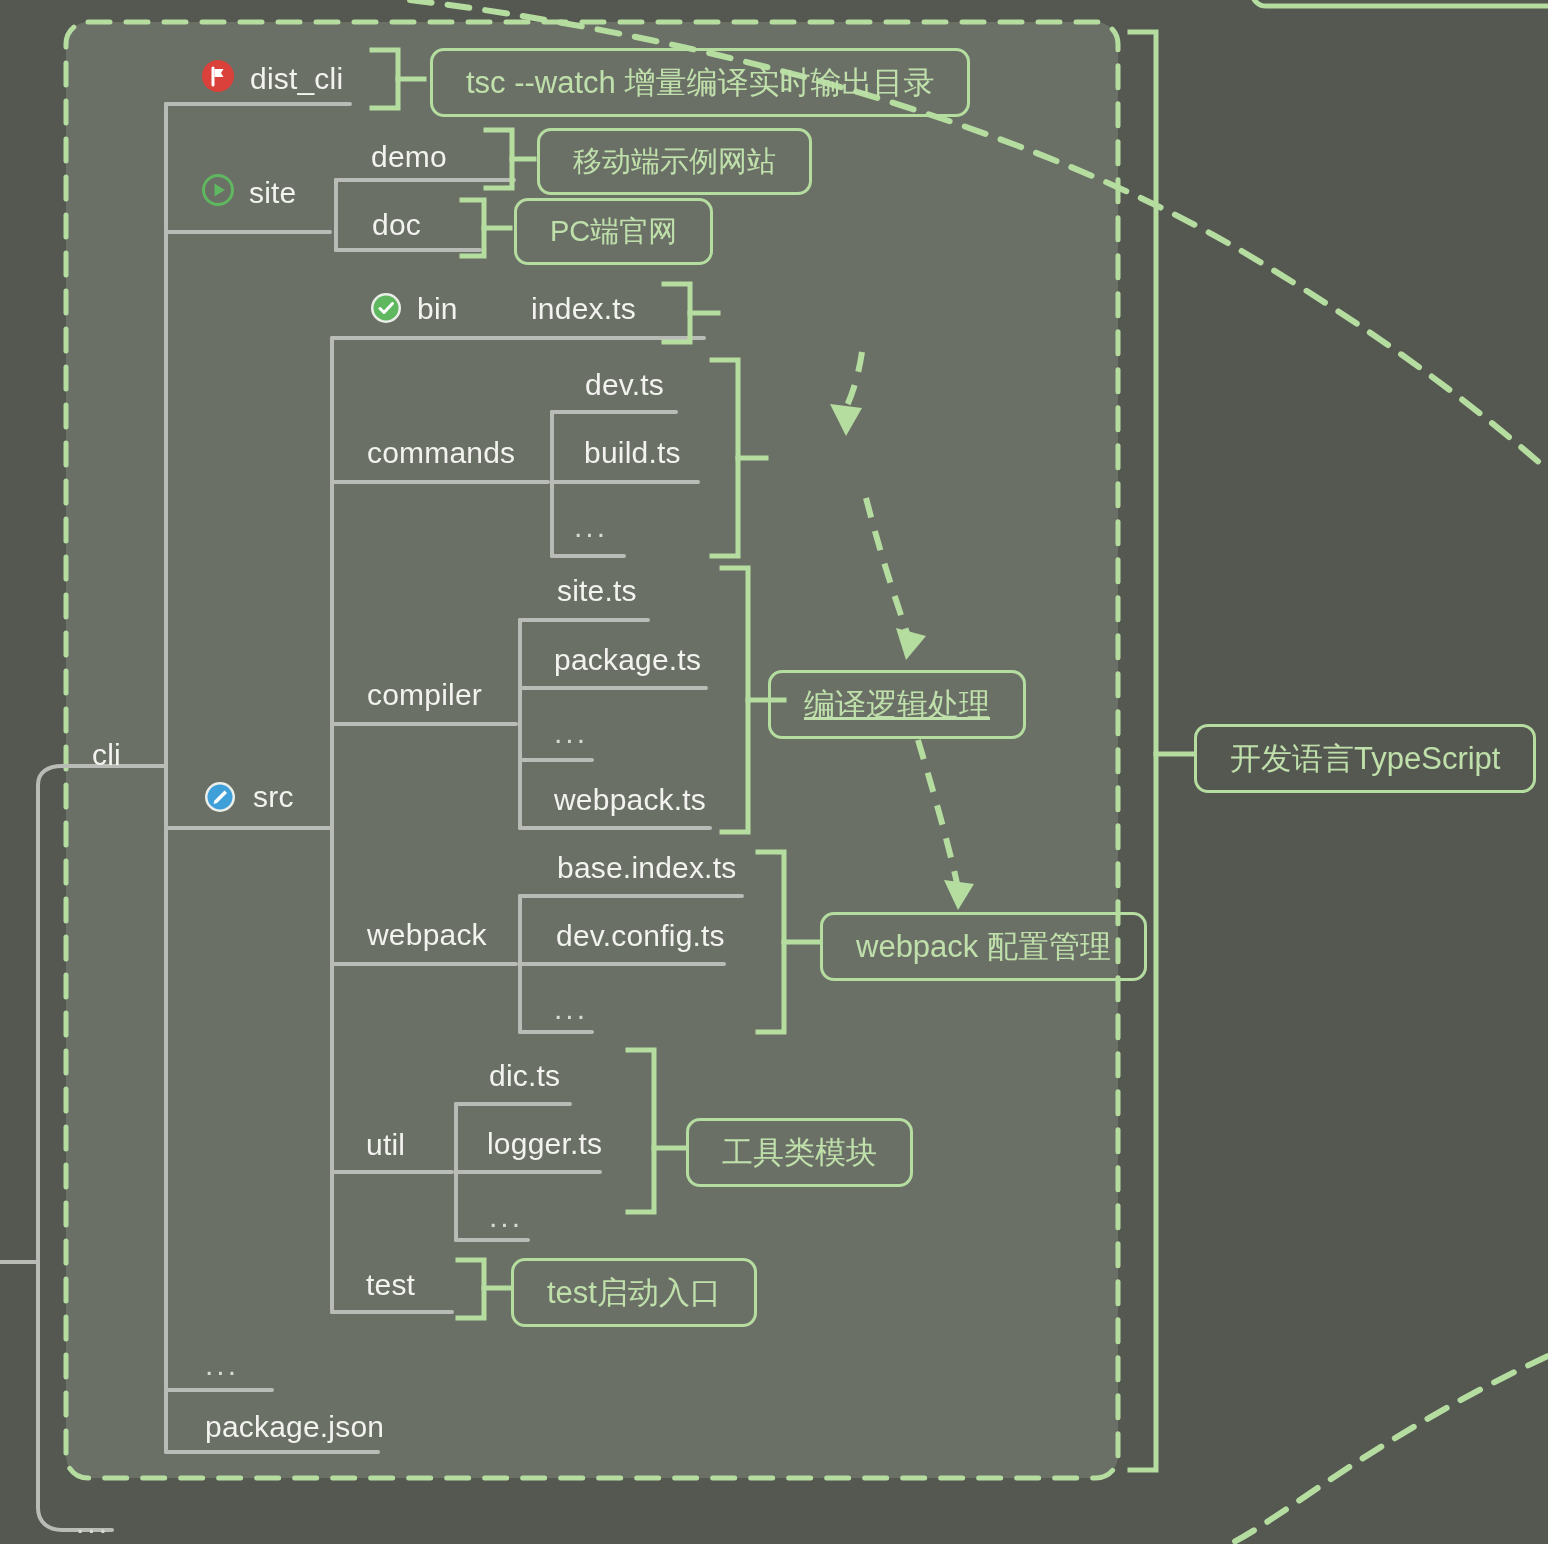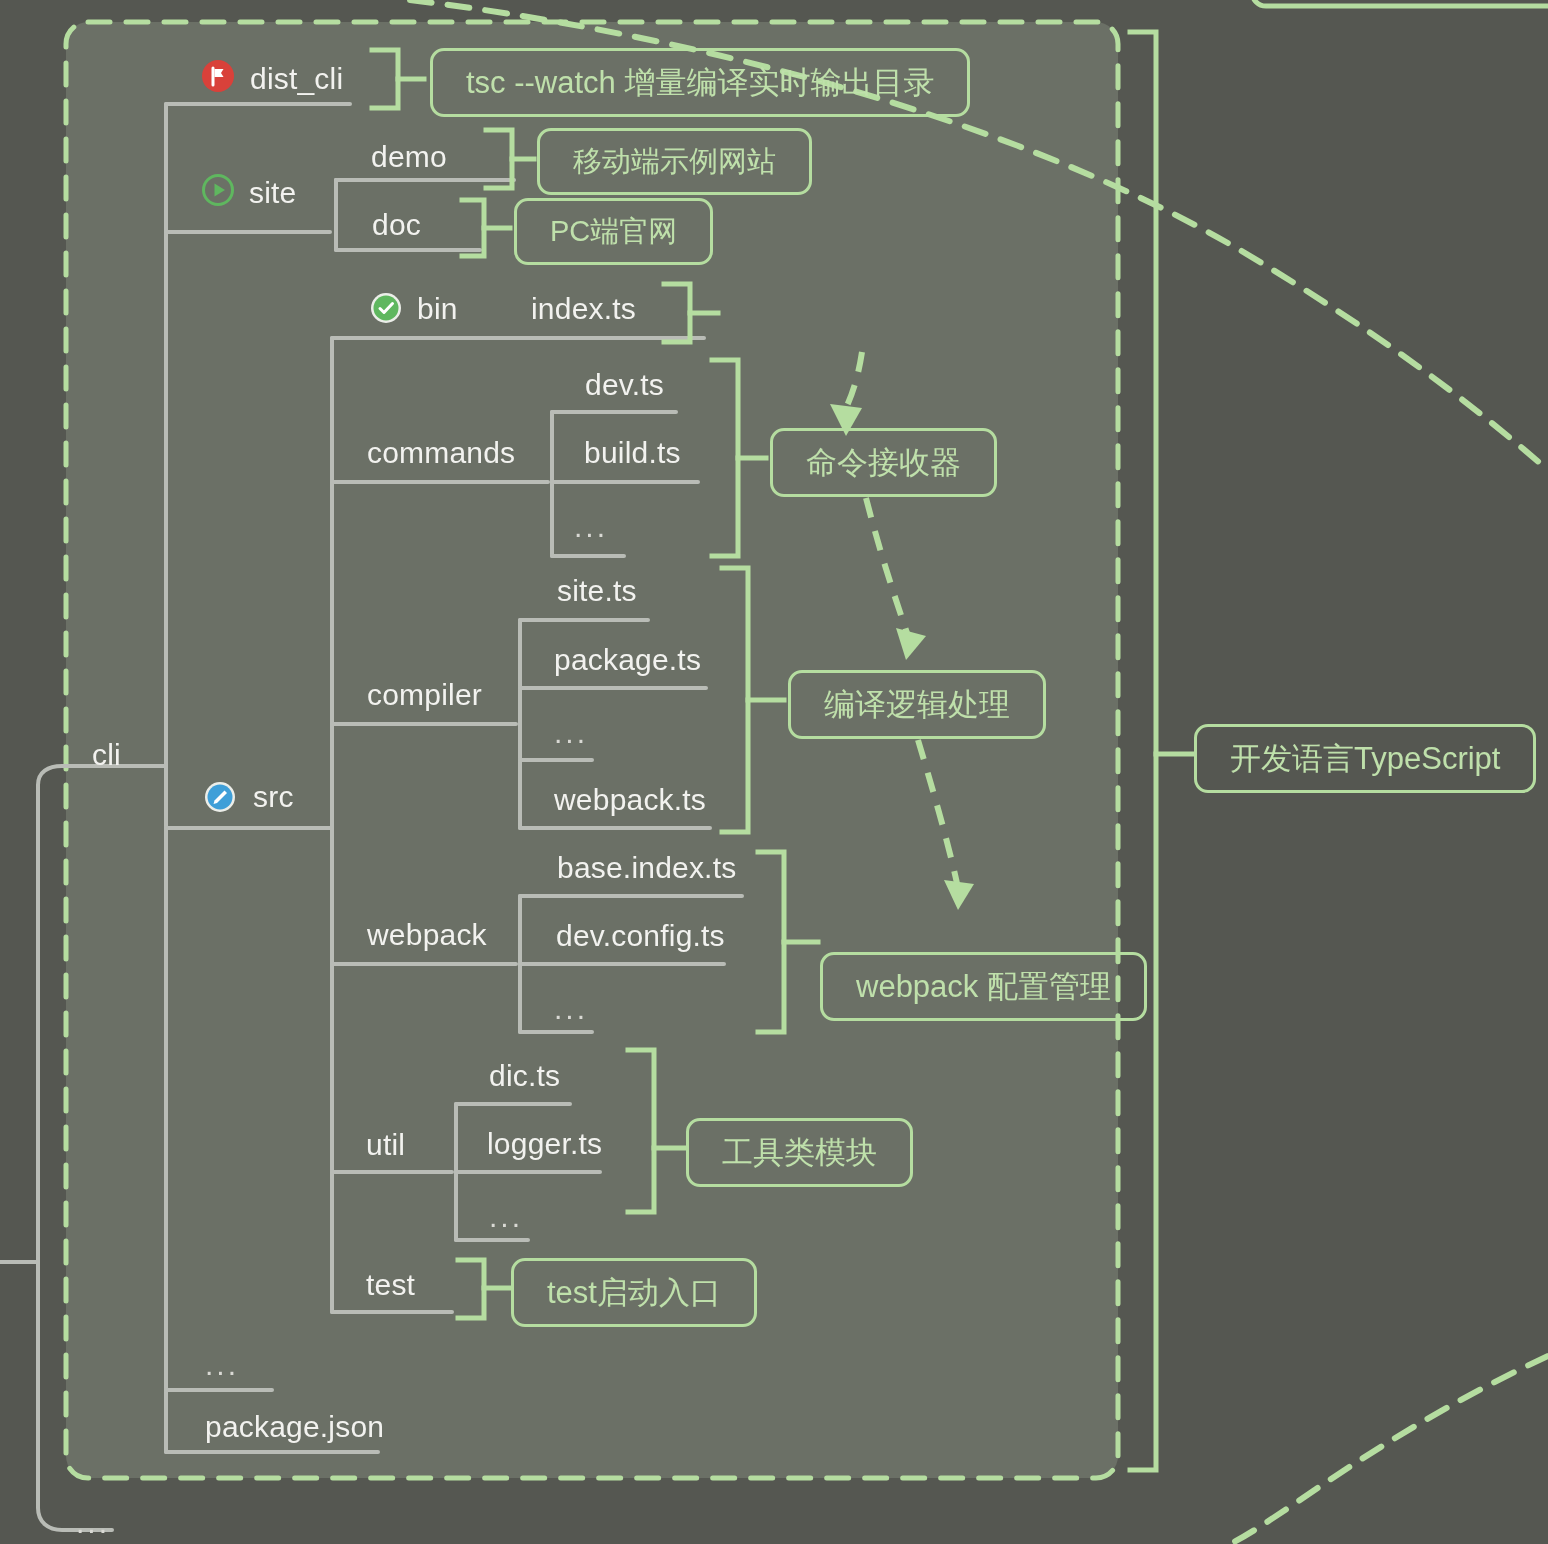--- a/index.html
+++ b/index.html
@@ -227,20 +227,19 @@
 
   <div class="node" style="left:366px;top:1270px;">test</div>
 
   <div class="node dots" style="left:205px;top:1350px;">...</div>
   <div class="node" style="left:205px;top:1412px;">package.json</div>
   <div class="node dots" style="left:76px;top:1508px;">...</div>
 
   <div class="glabel big" style="left:430px;top:48px;">tsc --watch 增量编译实时输出目录</div>
   <div class="glabel" style="left:537px;top:128px;">移动端示例网站</div>
   <div class="glabel" style="left:514px;top:198px;">PC端官网</div>
-  <div class="glabel big" style="left:770px;top:428px;">命令接收器</div>
-  <div class="glabel big" style="left:788px;top:670px;">编译逻辑处理</div>
-  <div class="glabel big" style="left:820px;top:912px;margin-top:40px;">webpack 配置管理</div>
+  <div class="glabel big" style="left:768px;top:670px;text-decoration:underline;">编译逻辑处理</div>
+  <div class="glabel big" style="left:820px;top:912px;">webpack 配置管理</div>
   <div class="glabel big" style="left:686px;top:1118px;">工具类模块</div>
   <div class="glabel big" style="left:511px;top:1258px;">test启动入口</div>
   <div class="glabel big" style="left:1194px;top:724px;">开发语言TypeScript</div>
 
 </div>
 
 </body></html>

